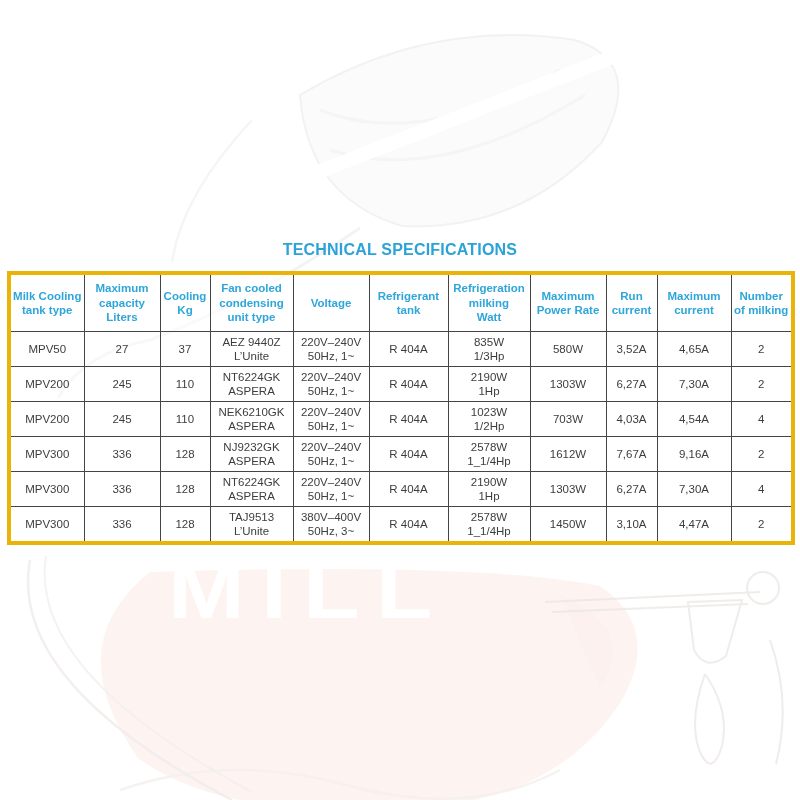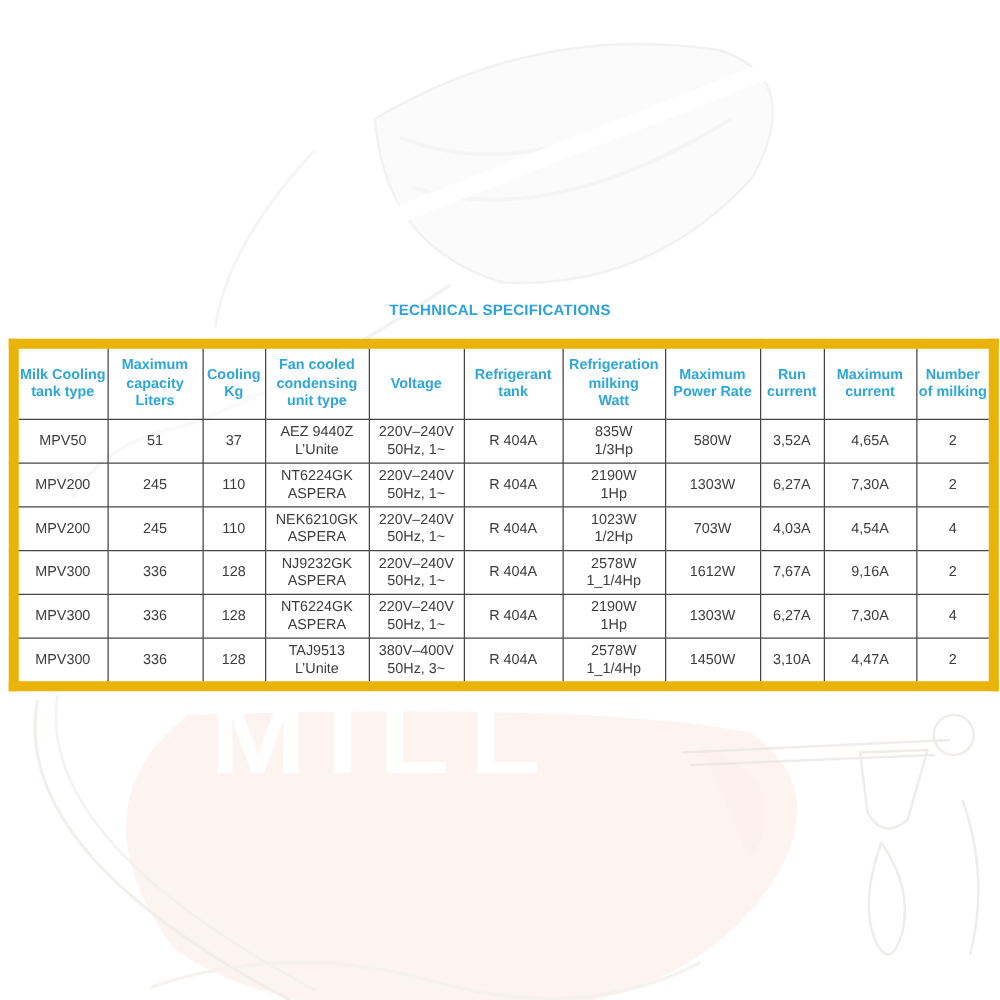--- a/index.html
+++ b/index.html
@@ -17,36 +17,36 @@
     font-family:"Liberation Sans", sans-serif;
     font-weight:900;font-size:78px;line-height:1;
     letter-spacing:14px;color:#ffffff;
     transform:scaleX(1.18);transform-origin:left top;
     pointer-events:none;
   }
   
   .title{
     position:absolute;top:241px;left:0;width:800px;
     text-align:center;color:#2ba2d8;font-weight:bold;
-    font-size:12px;letter-spacing:.2px;
+    font-size:16px;letter-spacing:.2px;
   }
   
   table.spec{
     position:absolute;top:271px;left:7px;width:784px;
     border-collapse:collapse;table-layout:fixed;
     background:transparent;
   }
   table.spec th, table.spec td{
     border:1.5px solid #454545;
     text-align:center;vertical-align:middle;
     white-space:pre-line;
     padding:2px 1px;
     overflow:hidden;
   }
-  table.spec{border:8px solid #eab308;}
+  table.spec{border:4px solid #eab308;}
   table.spec th{
     color:#2ea6da;font-weight:bold;font-size:11.5px;line-height:1.25;
     height:52px;background:rgba(255,255,255,.55);
   }
   table.spec td{
     color:#3d3d3d;font-size:11.5px;line-height:1.25;
     height:30px;background:rgba(255,255,255,.45);
   }
 </style>
 </head>
@@ -123,21 +123,21 @@
 current</th>
       <th>Maximum
 current</th>
       <th>Number
 of milking</th>
     </tr>
   </thead>
   <tbody>
     <tr>
       <td>MPV50</td>
-      <td>51</td>
+      <td>27</td>
       <td>37</td>
       <td>AEZ 9440Z
 L’Unite</td>
       <td>220V–240V
 50Hz, 1~</td>
       <td>R 404A</td>
       <td>835W
 1/3Hp</td>
       <td>580W</td>
       <td>3,52A</td>

